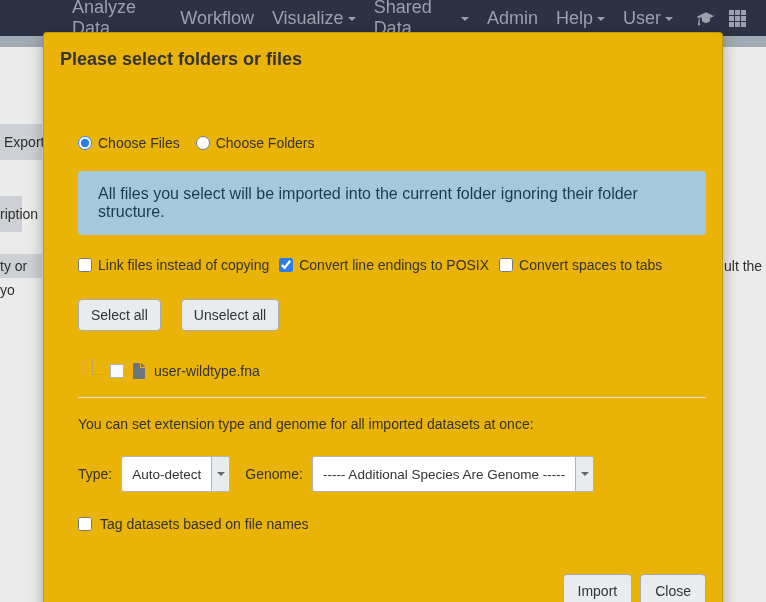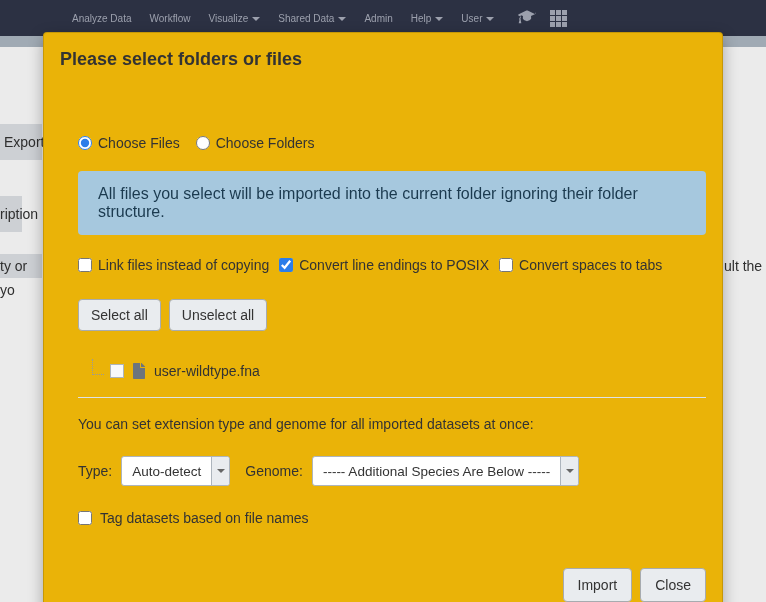--- a/index.html
+++ b/index.html
@@ -18,21 +18,21 @@
       position: relative;
     }
     .navbar {
       background: #2c3143;
       height: 36px;
       padding: 0 20px 0 72px;
       display: flex;
       align-items: center;
       gap: 18px;
       color: #9ca0ad;
-      font-size: 10px;
+      font-size: 18px;
     }
     .navbar-item {
       display: flex;
       align-items: center;
       gap: 4px;
       cursor: pointer;
     }
     .caret-down {
       width: 0;
       height: 0;
@@ -184,21 +184,21 @@
       margin-right: 8px;
     }
     input[type="checkbox"] {
       width: 14px;
       height: 14px;
       accent-color: #2b7de9;
       cursor: pointer;
     }
     .button-row {
       display: flex;
-      gap: 8px;
+      gap: 20px;
       margin-bottom: 26px;
     }
     .btn {
       background: #e9ecef;
       border: 1px solid #a7abaf;
       border-radius: 4px;
       padding: 7px 12px;
       font-size: 14px;
       color: #333;
       cursor: pointer;
@@ -248,21 +248,21 @@
     .select-label {
       font-size: 14px;
     }
     .custom-select {
       display: flex;
       align-items: stretch;
       border: 1px solid #adb5bd;
       border-radius: 3px;
       overflow: hidden;
       background: #fff;
-      height: 30px;
+      height: 36px;
     }
     .custom-select-text {
       padding: 3px 10px;
       font-size: 13.5px;
       display: flex;
       align-items: center;
     }
     .custom-select-arrow {
       background: #e9ecef;
       border-left: 1px solid #adb5bd;
@@ -412,21 +412,21 @@
     <div class="select-row">
       <span class="select-label">Type:</span>
       <div class="custom-select">
         <div class="custom-select-text">Auto-detect</div>
         <div class="custom-select-arrow">
             <div class="select-caret"></div>
           </div>
       </div>
       <span class="select-label" style="margin-left:6px">Genome:</span>
       <div class="custom-select">
-        <div class="custom-select-text">----- Additional Species Are Below -----</div>
+        <div class="custom-select-text">----- Additional Species Are Genome -----</div>
         <div class="custom-select-arrow">
             <div class="select-caret"></div>
           </div>
       </div>
     </div>
 
     <div class="tag-row">
       <input type="checkbox" style="">
       <span>Tag datasets based on file names</span>
     </div>

